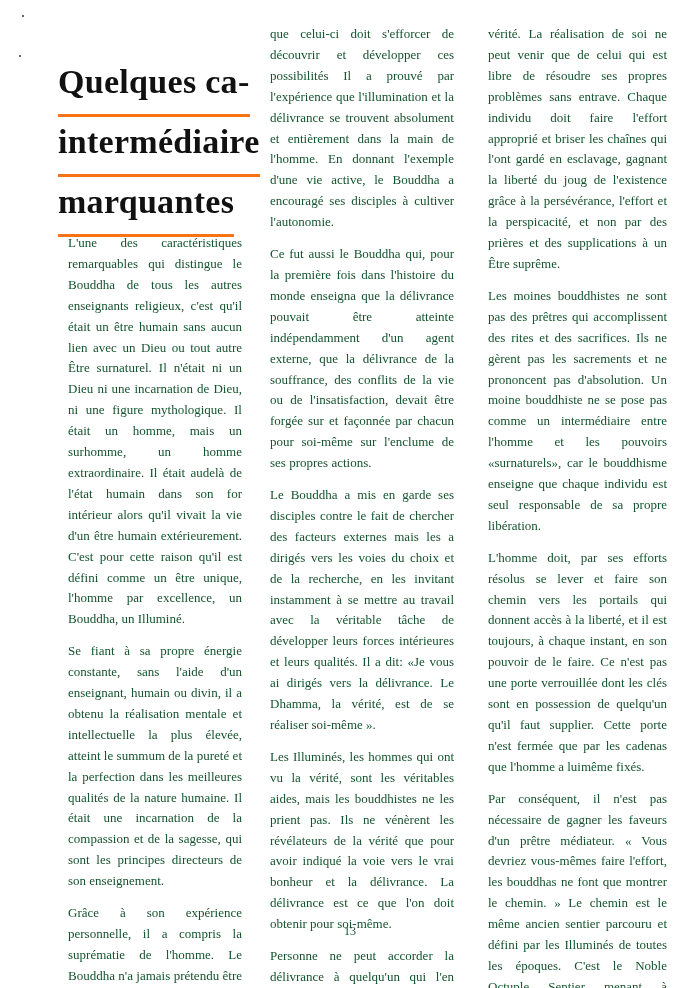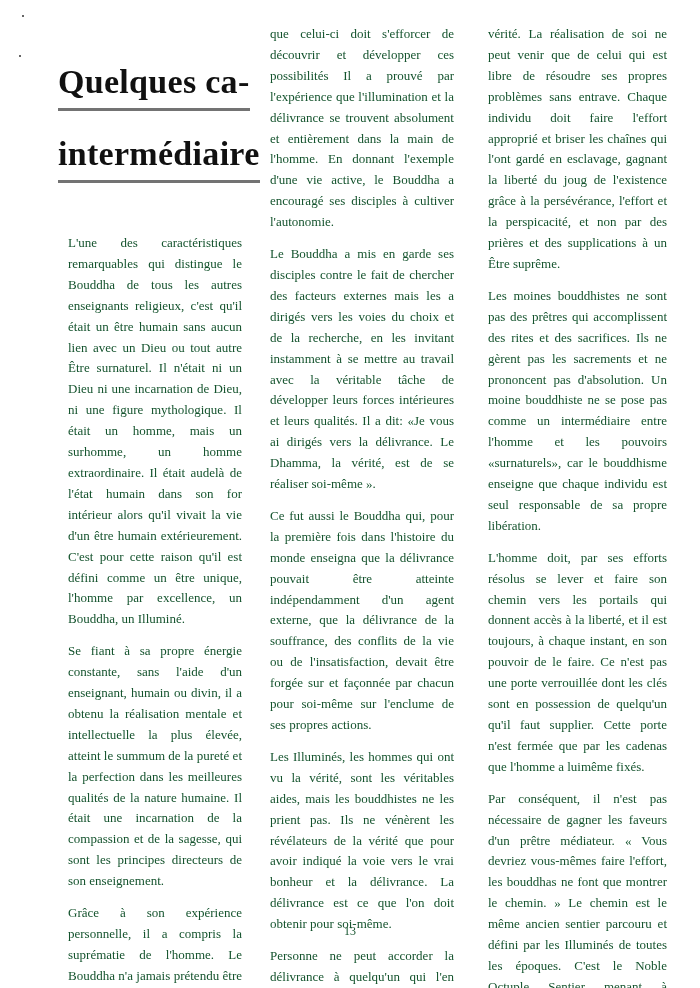--- a/index.html
+++ b/index.html
@@ -7,50 +7,50 @@
          font-family:"DejaVu Serif","Liberation Serif",serif; color:#1c1c1c; }
   .page { position:absolute; left:0; top:0; width:700px; height:988px; background:#fff; }
   .speck { position:absolute; width:2px; height:2px; background:#333; border-radius:1px; }
   .col { position:absolute; top:0; }
   .col p { margin:8px; font-family:"Liberation Serif",serif; font-size:13px; line-height:20.9px;
            text-align:justify; hyphens:manual; color:#14532d; }
   .col p + p { margin-top:11px; }
   .title { position:absolute; left:58px; top:61px; width:200px;
            font-family:"Liberation Serif",serif; font-weight:bold; font-size:34px; line-height:42px;
            color:#111; letter-spacing:0.3px; }
-  .title span { display:inline-block; border-bottom:3px solid #737373; line-height:33px; padding-bottom:10px; margin-bottom:22px; }
+  .title span { display:inline-block; border-bottom:3px solid #f97316; line-height:33px; padding-bottom:16px; margin-bottom:4px; }
   #col1 { left:60px; top:225px; width:190px; }
   #col2 { left:262px; top:0; width:200px; }
   #col3 { left:480px; top:0; width:195px; }
   .pagenum { position:absolute; left:0; width:700px; top:924px; text-align:center;
              font-family:"Liberation Serif",serif; font-size:12px; color:#14532d; }
 </style>
 </head>
 <body>
 
 <div class="page">
   <div class="speck" style="left:22px;top:15px;"></div>
   <div class="speck" style="left:19px;top:55px;"></div>
 
   <h1 class="title" style="margin:0;">
     <span>Quelques ca-</span><br>
     <span>intermédiaire</span><br>
-    <br>
+    <span>marquantes</span><br>
   </h1>
 
   <div class="col" id="col1">
     <p>L'une des caractéristiques remarquables qui distingue le Bouddha de tous les autres enseignants religieux, c'est qu'il était un être humain sans aucun lien avec un Dieu ou tout autre Être surnaturel. Il n'était ni un Dieu ni une incarnation de Dieu, ni une figure mythologique. Il était un homme, mais un surhomme, un homme extraordinaire. Il était audelà de l'état humain dans son for intérieur alors qu'il vivait la vie d'un être humain extérieurement. C'est pour cette raison qu'il est défini comme un être unique, l'homme par excellence, un Bouddha, un Illuminé.</p>
     <p>Se fiant à sa propre énergie constante, sans l'aide d'un enseignant, humain ou divin, il a obtenu la réalisation mentale et intellectuelle la plus élevée, atteint le summum de la pureté et la perfection dans les meilleures qualités de la nature humaine. Il était une incarnation de la compassion et de la sagesse, qui sont les principes directeurs de son enseignement.</p>
     <p>Grâce à son expérience personnelle, il a compris la suprématie de l'homme. Le Bouddha n'a jamais prétendu être le sauveur qui s'efforce de sauver « les âmes» au moyen d'une religion révélée. Grâce à sa persévérance et à sa compréhension, il a montré que des possibilités infinies sont latentes dans l'homme et</p>
   </div>
 
   <div class="col" id="col2" style="top:16px;">
     <p>que celui-ci doit s'efforcer de découvrir et développer ces possibilités Il a prouvé par l'expérience que l'illumination et la délivrance se trouvent absolument et entièrement dans la main de l'homme. En donnant l'exemple d'une vie active, le Bouddha a encouragé ses disciples à cultiver l'autonomie.</p>
+    <p>Ce fut aussi le Bouddha qui, pour la première fois dans l'histoire du monde enseigna que la délivrance pouvait être atteinte indépendamment d'un agent externe, que la délivrance de la souffrance, des conflits de la vie ou de l'insatisfaction, devait être forgée sur et façonnée par chacun pour soi-même sur l'enclume de ses propres actions.</p>
     <p>Le Bouddha a mis en garde ses disciples contre le fait de chercher des facteurs externes mais les a dirigés vers les voies du choix et de la recherche, en les invitant instamment à se mettre au travail avec la véritable tâche de développer leurs forces intérieures et leurs qualités. Il a dit: «Je vous ai dirigés vers la délivrance. Le Dhamma, la vérité, est de se réaliser soi-même ».</p>
-    <p>Ce fut aussi le Bouddha qui, pour la première fois dans l'histoire du monde enseigna que la délivrance pouvait être atteinte indépendamment d'un agent externe, que la délivrance de la souffrance, des conflits de la vie ou de l'insatisfaction, devait être forgée sur et façonnée par chacun pour soi-même sur l'enclume de ses propres actions.</p>
     <p>Les Illuminés, les hommes qui ont vu la vérité, sont les véritables aides, mais les bouddhistes ne les prient pas. Ils ne vénèrent les révélateurs de la vérité que pour avoir indiqué la voie vers le vrai bonheur et la délivrance. La délivrance est ce que l'on doit obtenir pour soi-même.</p>
     <p>Personne ne peut accorder la délivrance à quelqu'un qui l'en prie. Les autres peuvent nous prêter main-forte indirectement, mais néanmoins la plus haute liberté ne s'atteint que par la réalisation de soi et l'éveil personnel à la</p>
   </div>
 
   <div class="col" id="col3" style="top:16px;">
     <p>vérité. La réalisation de soi ne peut venir que de celui qui est libre de résoudre ses propres problèmes sans entrave. Chaque individu doit faire l'effort approprié et briser les chaînes qui l'ont gardé en esclavage, gagnant la liberté du joug de l'existence grâce à la persévérance, l'effort et la perspicacité, et non par des prières et des supplications à un Être suprême.</p>
     <p>Les moines bouddhistes ne sont pas des prêtres qui accomplissent des rites et des sacrifices. Ils ne gèrent pas les sacrements et ne prononcent pas d'absolution. Un moine bouddhiste ne se pose pas comme un intermédiaire entre l'homme et les pouvoirs «surnaturels», car le bouddhisme enseigne que chaque individu est seul responsable de sa propre libération.</p>
     <p>L'homme doit, par ses efforts résolus se lever et faire son chemin vers les portails qui donnent accès à la liberté, et il est toujours, à chaque instant, en son pouvoir de le faire. Ce n'est pas une porte verrouillée dont les clés sont en possession de quelqu'un qu'il faut supplier. Cette porte n'est fermée que par les cadenas que l'homme a luimême fixés.</p>
     <p>Par conséquent, il n'est pas nécessaire de gagner les faveurs d'un prêtre médiateur. « Vous devriez vous-mêmes faire l'effort, les bouddhas ne font que montrer le chemin. » Le chemin est le même ancien sentier parcouru et défini par les Illuminés de toutes les époques. C'est le Noble Octuple Sentier menant à l'Illumination et à la plus grande sécurité.</p>
 

